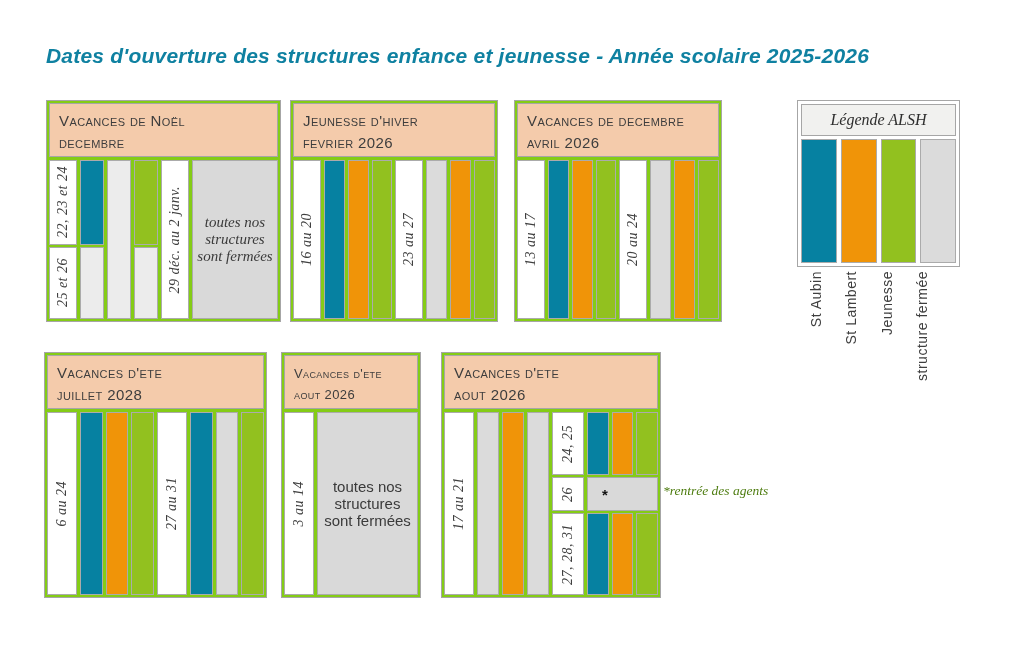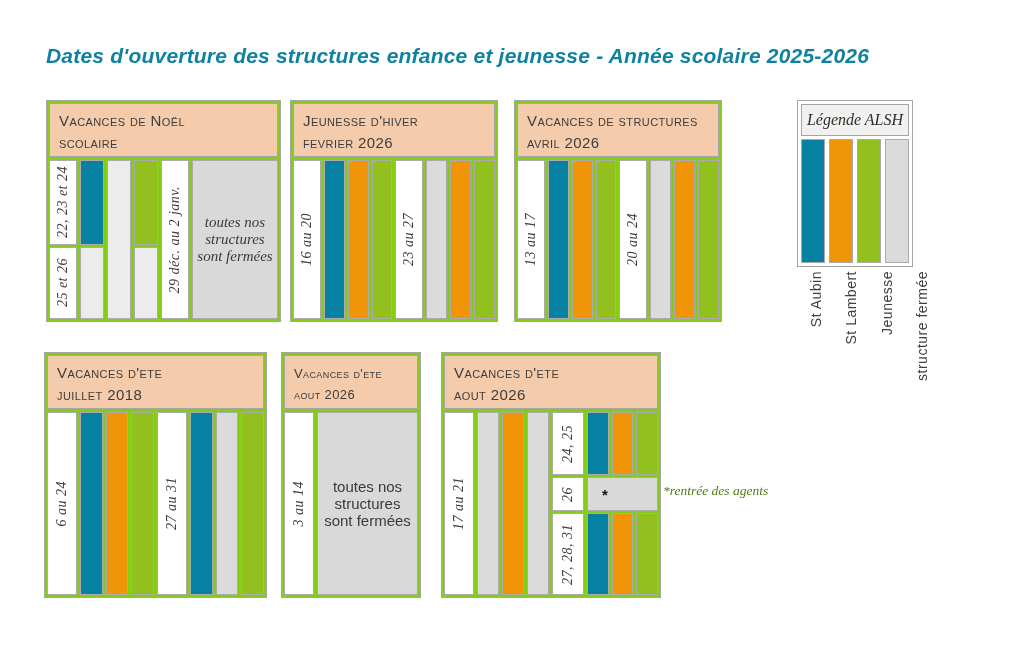--- a/index.html
+++ b/index.html
@@ -29,21 +29,21 @@
   .vlabel{writing-mode:vertical-rl; transform:rotate(180deg);
     font:italic 14px "Liberation Serif", serif; color:#404040; letter-spacing:.5px; white-space:nowrap;}
   .closed-box{border:1px solid var(--cell-border); display:flex; align-items:center; justify-content:center;
     text-align:center; color:#3a3a3a; padding:4px;}
   .closed-box.italic{font:italic 15px "Liberation Serif", serif;}
   .closed-box.upright{font:15px "Liberation Sans", sans-serif;}
   .asterisk-box{border:1px solid var(--cell-border); display:flex; align-items:center;
     padding-left:14px; font-weight:bold; font-size:15px; color:#111;}
   .rows{display:flex; flex-direction:column; gap:2px; flex:1; min-height:0;}
   .row{display:flex; gap:3px; min-height:0;}
-  .legend-box{position:absolute; left:797px; top:100px; width:116px; height:167px;
+  .legend-box{position:absolute; left:797px; top:100px; width:163px; height:167px;
     border:1px solid var(--border); background:#fff; padding:3px; display:flex; flex-direction:column;}
   .legend-head{border:1px solid var(--border); height:32px; display:flex; align-items:center; justify-content:center;
     font:italic 16px "Liberation Serif", serif; color:#2e2e2e;}
   .legend-bars{flex:1; margin-top:3px; display:flex; gap:4px;}
   .legend-bar{flex:1; border:1px solid var(--cell-border);}
   .legend-labels{position:absolute; left:800px; top:271px; width:138px; height:132px; display:flex; gap:4px;}
   .legend-label-slot{flex:1; display:flex; justify-content:center; align-items:flex-start;}
   .legend-label-slot .vlabel{font:14px "Liberation Sans", sans-serif; color:#3f3f3f;}
   .annotation{position:absolute; left:663px; top:483px;
     font:italic 13.5px "Liberation Serif", serif; color:#4d7c0f; white-space:nowrap;}
@@ -55,21 +55,21 @@
 </head>
 <body>
 
 <div class="page">
 
   <div class="main-title">Dates d'ouverture des structures enfance et jeunesse - Année scolaire 2025-2026</div>
 
   <div class="panel" style="left:46px; top:100px; width:235px; height:222px;">
     <div class="panel-head" style="background-color: rgb(244, 203, 171);">
       <span class="l1">Vacances de Noël</span>
-      <span class="l2">scolaire</span>
+      <span class="l2">decembre</span>
     </div>
     <div class="panel-body">
       <div class="col w28">
         <div class="cell grow54">
           <span class="vlabel">22, 23 et 24</span>
         </div>
         <div class="cell grow46">
           <span class="vlabel">25 et 26</span>
         </div>
       </div>
@@ -109,21 +109,21 @@
         <span class="vlabel">23 au 27</span>
       </div>
       <div class="cell flex1" style="background-color: rgb(219, 219, 219);"></div>
       <div class="cell flex1" style="background-color: rgb(240, 148, 8);"></div>
       <div class="cell flex1" style="background-color: rgb(146, 193, 31);"></div>
     </div>
   </div>
 
   <div class="panel" style="left:514px; top:100px; width:208px; height:222px;">
     <div class="panel-head" style="background-color: rgb(244, 203, 171);">
-      <span class="l1">Vacances de structures</span>
+      <span class="l1">Vacances de decembre</span>
       <span class="l2">avril 2026</span>
     </div>
     <div class="panel-body">
       <div class="cell w28">
         <span class="vlabel">13 au 17</span>
       </div>
       <div class="cell flex1" style="background-color: rgb(6, 129, 161);"></div>
       <div class="cell flex1" style="background-color: rgb(240, 148, 8);"></div>
       <div class="cell flex1" style="background-color: rgb(146, 193, 31);"></div>
       <div class="cell w28">
@@ -155,21 +155,21 @@
       <span class="vlabel">Jeunesse</span>
     </div>
     <div class="legend-label-slot">
       <span class="vlabel">structure fermée</span>
     </div>
   </div>
 
   <div class="panel" style="left:44px; top:352px; width:223px; height:246px;">
     <div class="panel-head" style="background-color: rgb(244, 203, 171);">
       <span class="l1">Vacances d'ete</span>
-      <span class="l2">juillet 2018</span>
+      <span class="l2">juillet 2028</span>
     </div>
     <div class="panel-body">
       <div class="cell w30">
         <span class="vlabel">6 au 24</span>
       </div>
       <div class="cell flex1" style="background-color: rgb(6, 129, 161);"></div>
       <div class="cell flex1" style="background-color: rgb(240, 148, 8);"></div>
       <div class="cell flex1" style="background-color: rgb(146, 193, 31);"></div>
       <div class="cell w30">
         <span class="vlabel">27 au 31</span>

